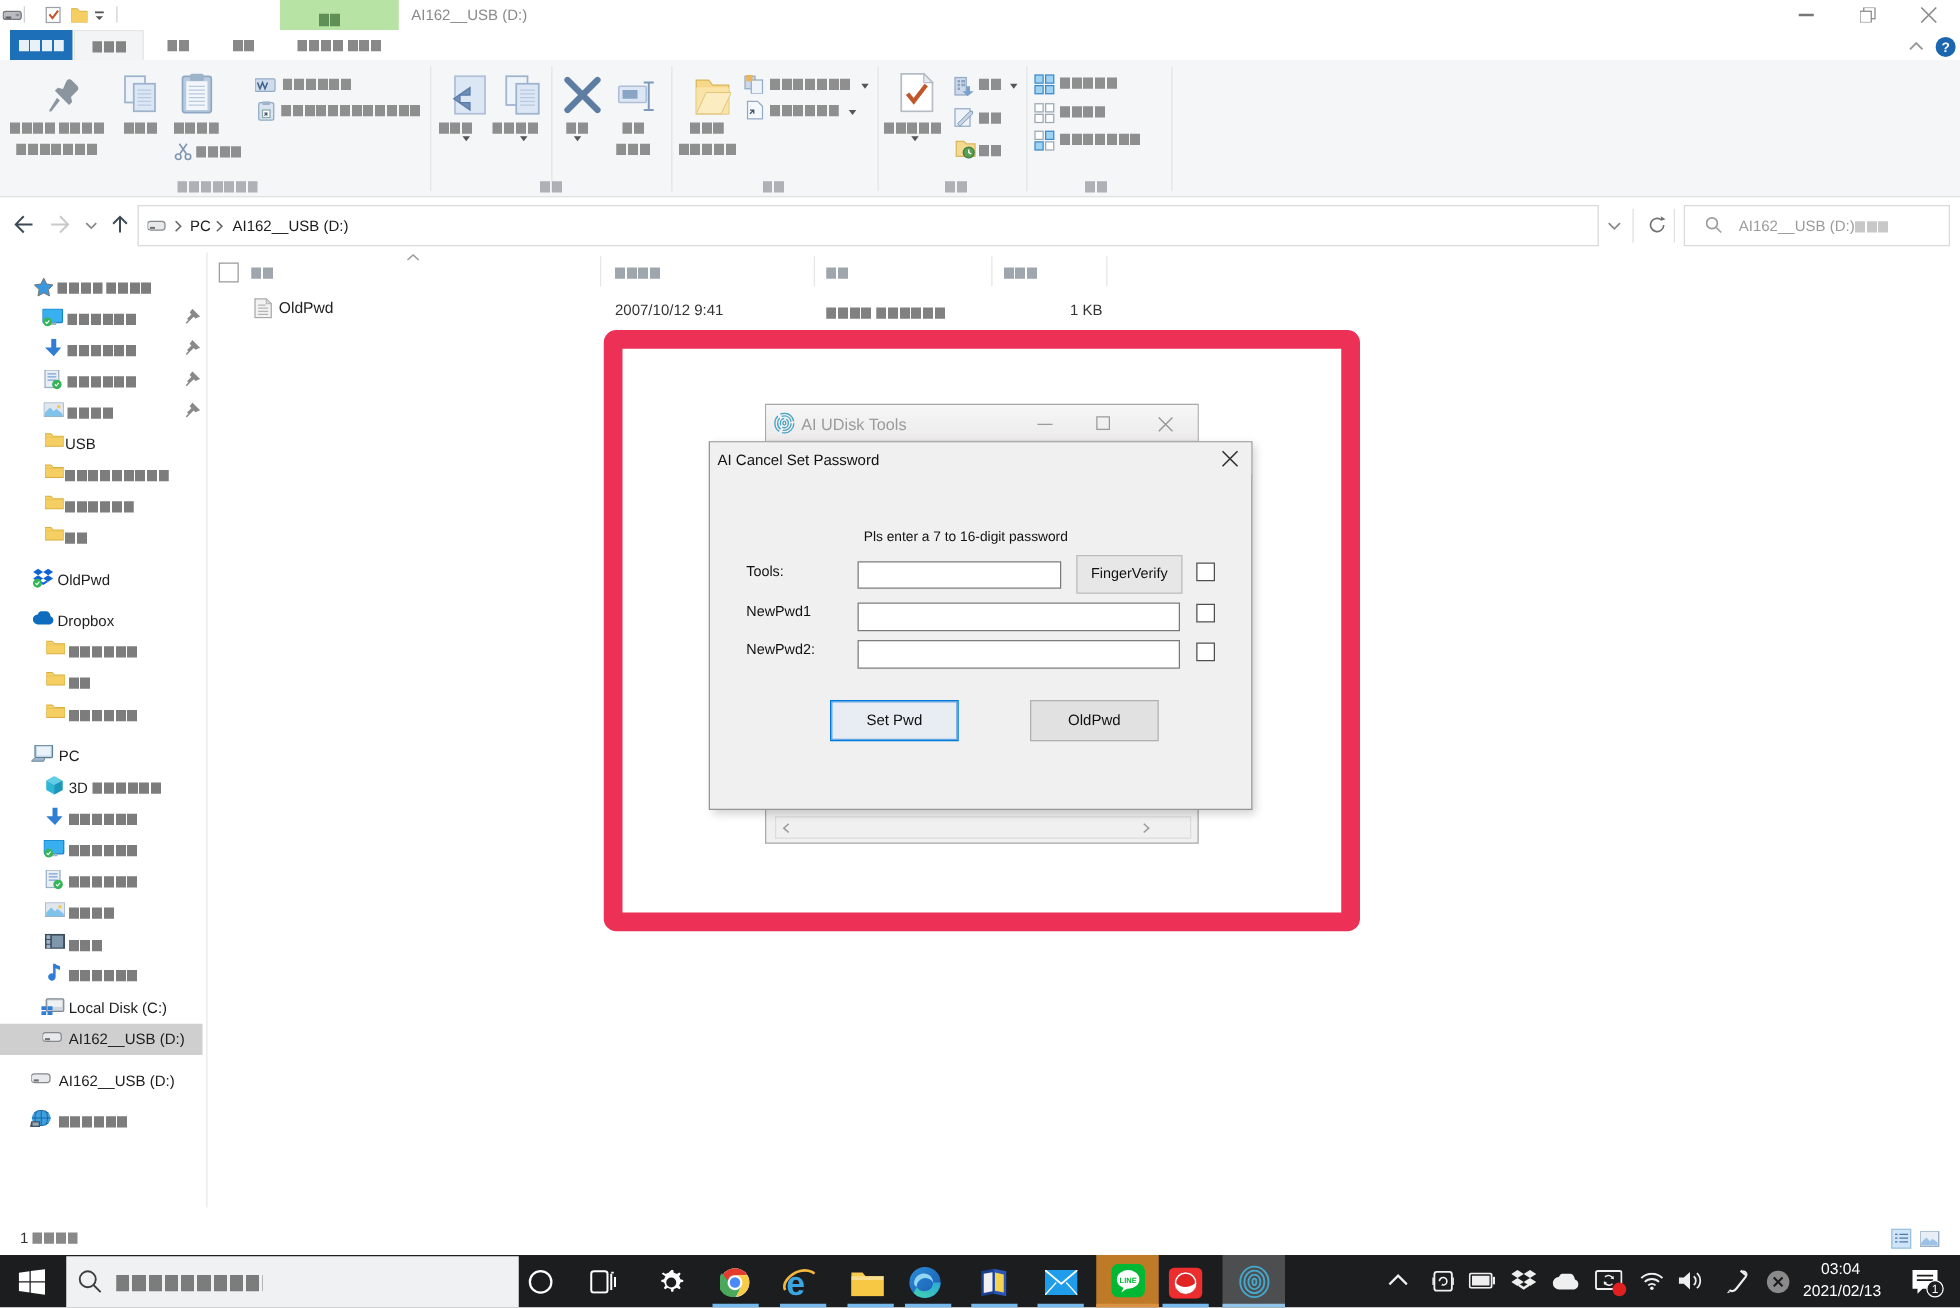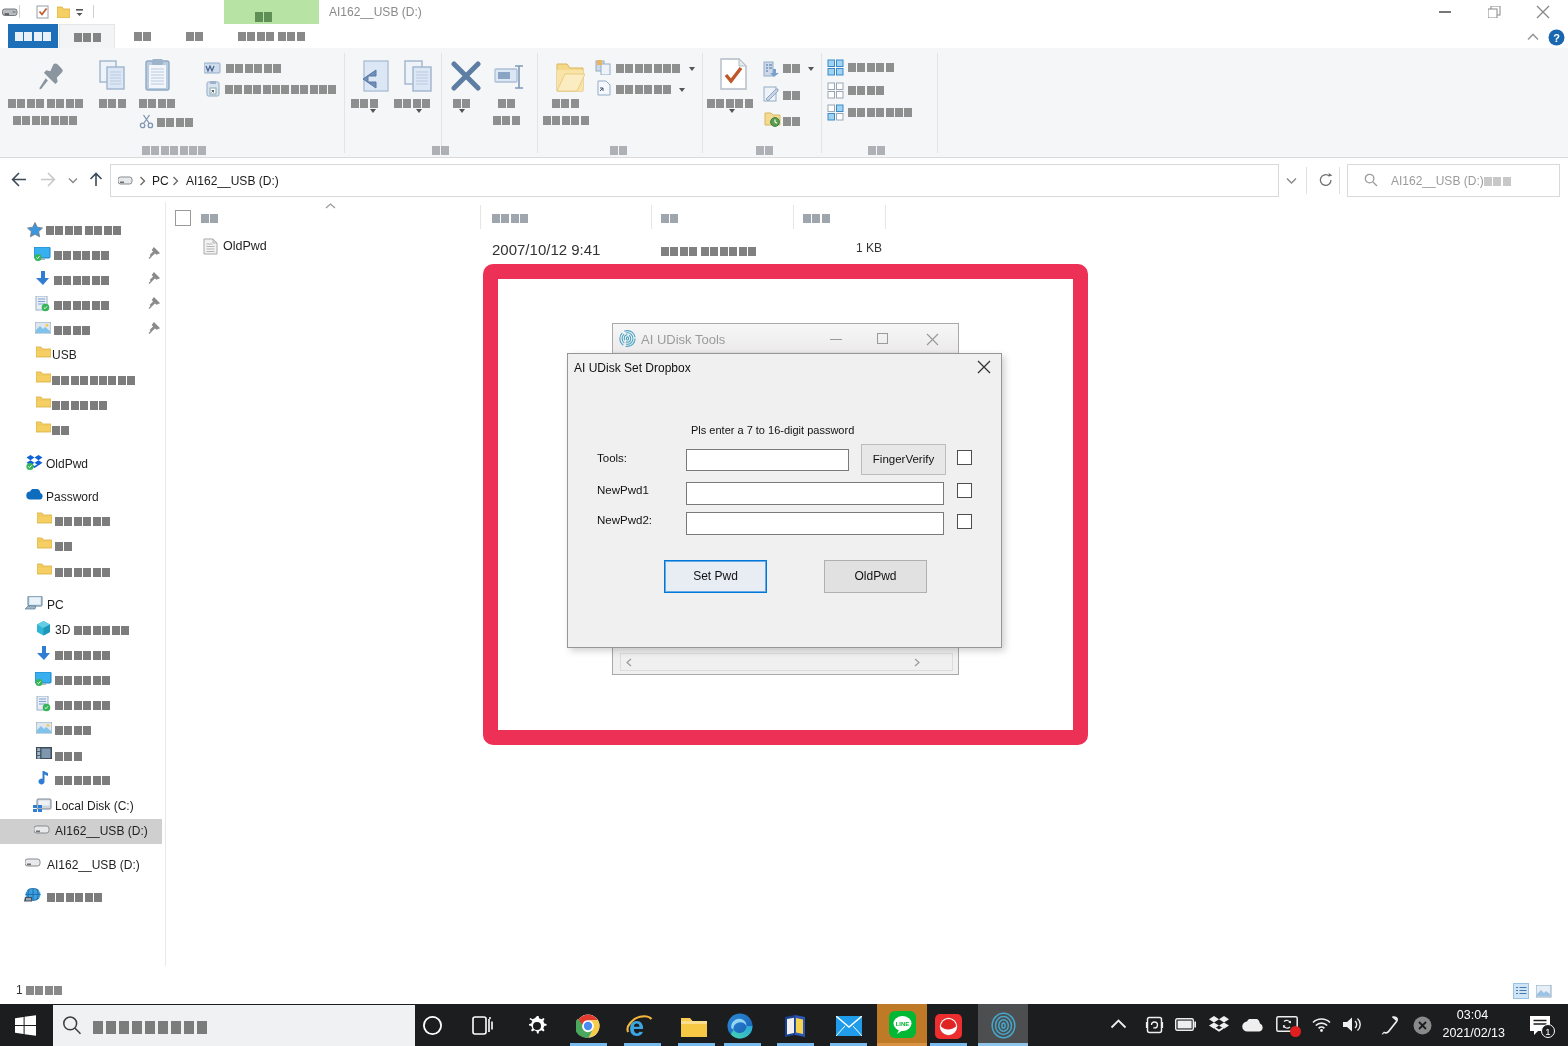--- a/index.html
+++ b/index.html
@@ -402,21 +402,21 @@
 <div class="sit" style="left:46px;top:218px"><span class="jp" style="width:36px"></span><span class="jps"></span><span class="jp" style="width:37px"></span></div>
 <div class="sit" style="left:54px;top:243px"><span class="jp" style="width:55px"></span></div>
 <div class="sit" style="left:54px;top:268px"><span class="jp" style="width:55px"></span></div>
 <div class="sit" style="left:54px;top:293px"><span class="jp" style="width:55px"></span></div>
 <div class="sit" style="left:54px;top:318px"><span class="jp" style="width:37px"></span></div>
 <div class="sit" style="left:52px;top:343px">USB</div>
 <div class="sit" style="left:52px;top:368px"><span class="jp" style="width:83px"></span></div>
 <div class="sit" style="left:52px;top:393px"><span class="jp" style="width:55px"></span></div>
 <div class="sit" style="left:52px;top:418px"><span class="jp" style="width:18px"></span></div>
 <div class="sit" style="left:46px;top:452px">OldPwd</div>
-<div class="sit" style="left:46px;top:485px">Password</div>
+<div class="sit" style="left:46px;top:485px">Dropbox</div>
 <div class="sit" style="left:55px;top:509px"><span class="jp" style="width:55px"></span></div>
 <div class="sit" style="left:55px;top:534px"><span class="jp" style="width:18px"></span></div>
 <div class="sit" style="left:55px;top:560px"><span class="jp" style="width:55px"></span></div>
 <div class="sit" style="left:47px;top:593px">PC</div>
 <div class="sit" style="left:55px;top:618px">3D <span class="jp" style="width:55px"></span></div>
 <div class="sit" style="left:55px;top:643px"><span class="jp" style="width:55px"></span></div>
 <div class="sit" style="left:55px;top:668px"><span class="jp" style="width:55px"></span></div>
 <div class="sit" style="left:55px;top:693px"><span class="jp" style="width:55px"></span></div>
 <div class="sit" style="left:55px;top:718px"><span class="jp" style="width:37px"></span></div>
 <div class="sit" style="left:55px;top:744px"><span class="jp" style="width:27px"></span></div>
@@ -652,21 +652,21 @@
 <div class="ab" style="left:203px;top:238px">
       <svg width="15" height="17" viewBox="0 0 15 17">
         <path d="M1 1 h9 l4 4 v11 h-13 z" fill="#f2f2f2" stroke="#a9a9a9"></path>
         <path d="M10 1 l4 4 h-4 z" fill="#ddd" stroke="#a9a9a9" stroke-width=".7"></path>
         <g stroke="#b5b5b5" stroke-width="1">
           <path d="M3.5 6 h6 M3.5 8.5 h8 M3.5 11 h8 M3.5 13.5 h8"></path>
         </g>
       </svg>
     </div>
 <div class="ab" style="left:223px;top:239px;font-size:12.5px;color:#1f1f1f">OldPwd</div>
-<div class="ab" style="left:492px;top:241px;font-size:15px;color:#333">2007/10/12 9:41</div>
+<div class="ab" style="left:492px;top:241px;font-size:12px;color:#333">2007/10/12 9:41</div>
 <div class="ab" style="left:661px;top:241px;color:#333"><span class="jp" style="width:37px;opacity:.62"></span><span class="jps"></span><span class="jp" style="width:55px;opacity:.62"></span></div>
 <div class="ab" style="left:820px;top:241px;width:62px;text-align:right;font-size:12px;color:#333">1 KB</div>
 
 <div class="ab" id="redrect"></div>
 <div class="ab" id="tools">
       <div id="toolsbar"></div>
   <div class="ab" style="left:6px;top:6px">
         <svg width="17" height="17" viewBox="0 0 17 17">
           <g fill="none" stroke="#4aa4c4" stroke-width="1.1">
             <ellipse cx="8.5" cy="8.5" rx="7.6" ry="7.9" stroke-dasharray="14 2.5"></ellipse>
@@ -691,21 +691,21 @@
         </svg>
       </div>
   <div class="ab" style="left:300px;top:334px">
         <svg width="8" height="9" viewBox="0 0 8 9">
           <path d="M2 1 L6 4.5 L2 8" stroke="#9a9a9a" stroke-width="1.2" fill="none"></path>
         </svg>
       </div>
 </div>
 <div class="ab" id="dlg">
   <div class="ab" style="left:0;top:0;width:433px;height:26px;background:#f0f0f0"></div>
-  <div class="ab" style="left:6px;top:7px;font-size:12px;color:#111">AI UDisk Set Dropbox</div>
+  <div class="ab" style="left:6px;top:7px;font-size:12px;color:#111">AI Cancel Set Password</div>
   <div class="ab" style="left:409px;top:6px">
         <svg width="14" height="14" viewBox="0 0 14 14">
           <path d="M1 1 L13 13 M13 1 L1 13" stroke="#333" stroke-width="1.3"></path>
         </svg>
       </div>
   <div class="ab" style="left:123px;top:70px;font-size:11px;color:#111">Pls enter a 7 to 16-digit password</div>
   <div class="ab" style="left:29px;top:98px;font-size:11.5px;color:#111">Tools:</div>
   <div class="inp" style="left:118px;top:95px;width:163px;height:22px"></div>
   <div class="btn" style="left:293px;top:90px;width:85px;height:31px;font-size:11.5px;line-height:29px;background:#e7e7e7;border-color:#bcbcbc">FingerVerify</div>
   <div class="chk" style="left:389px;top:96px"></div>

